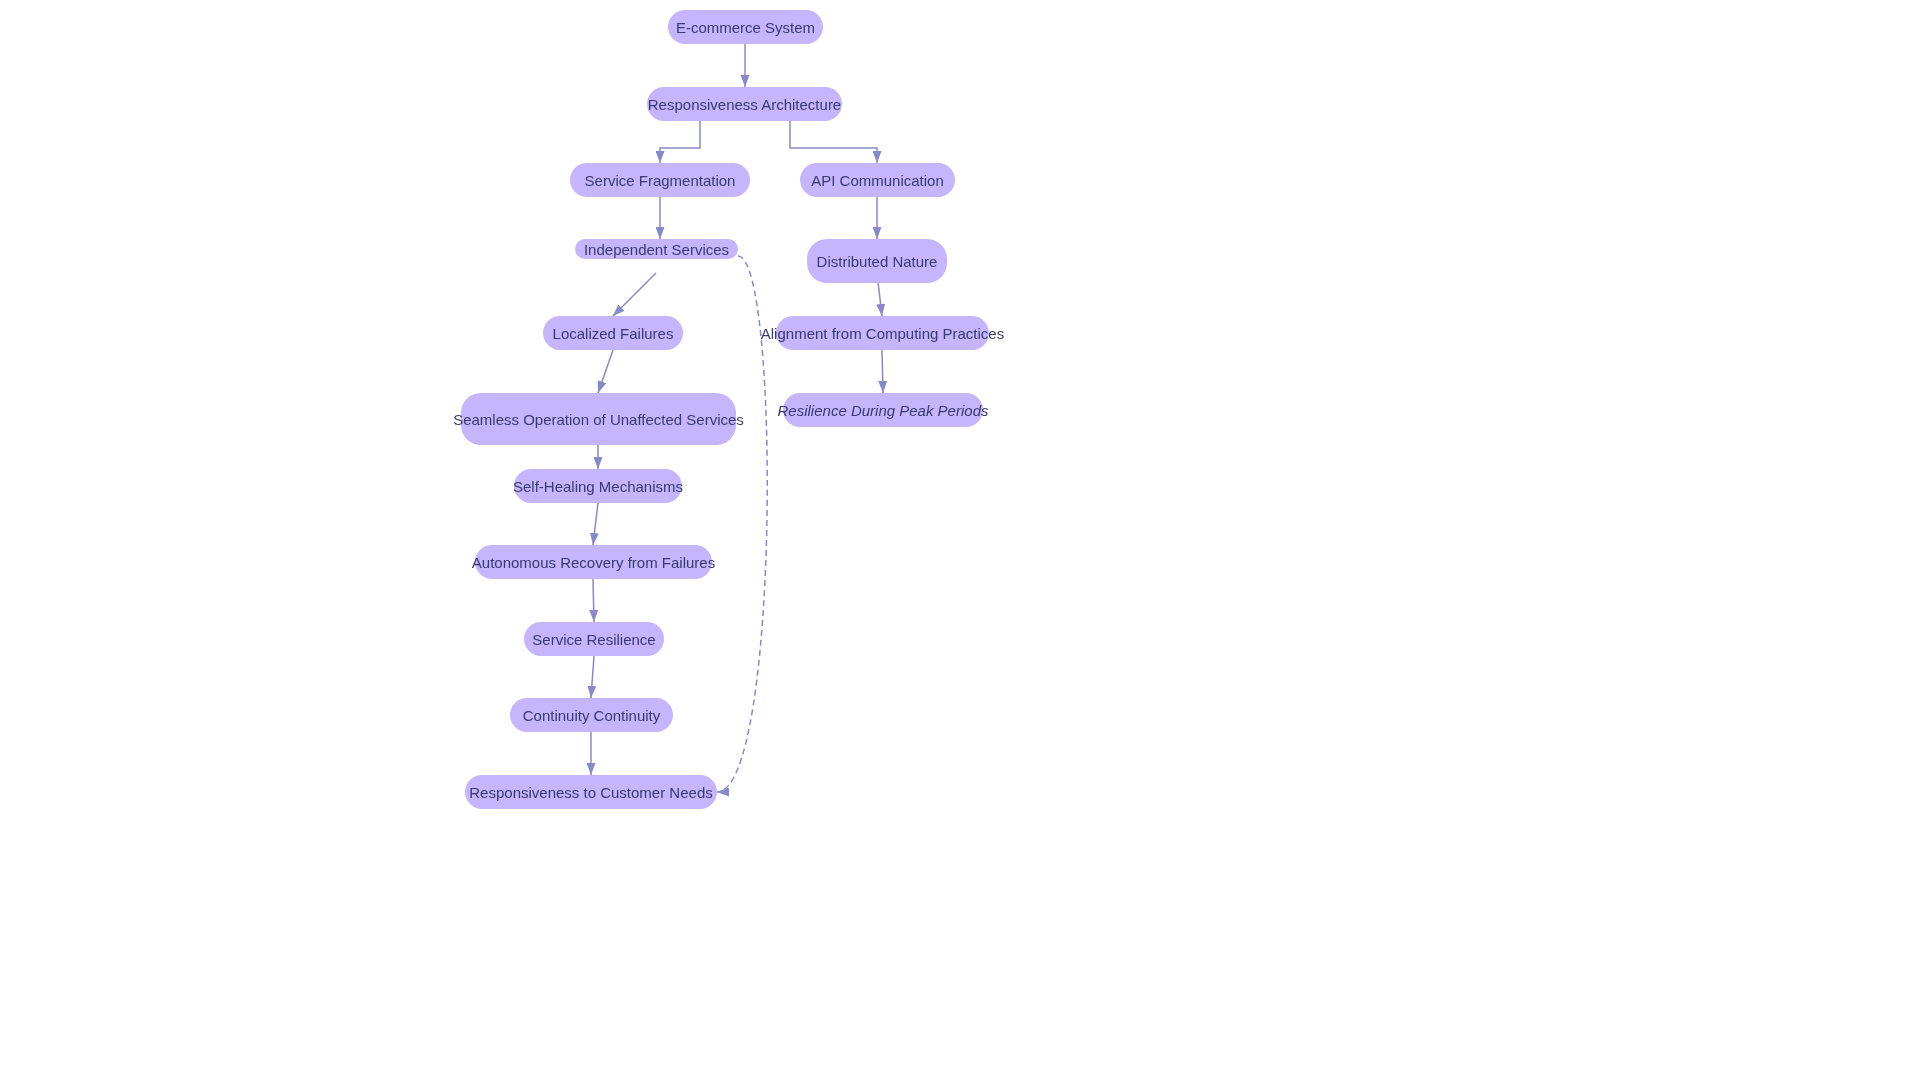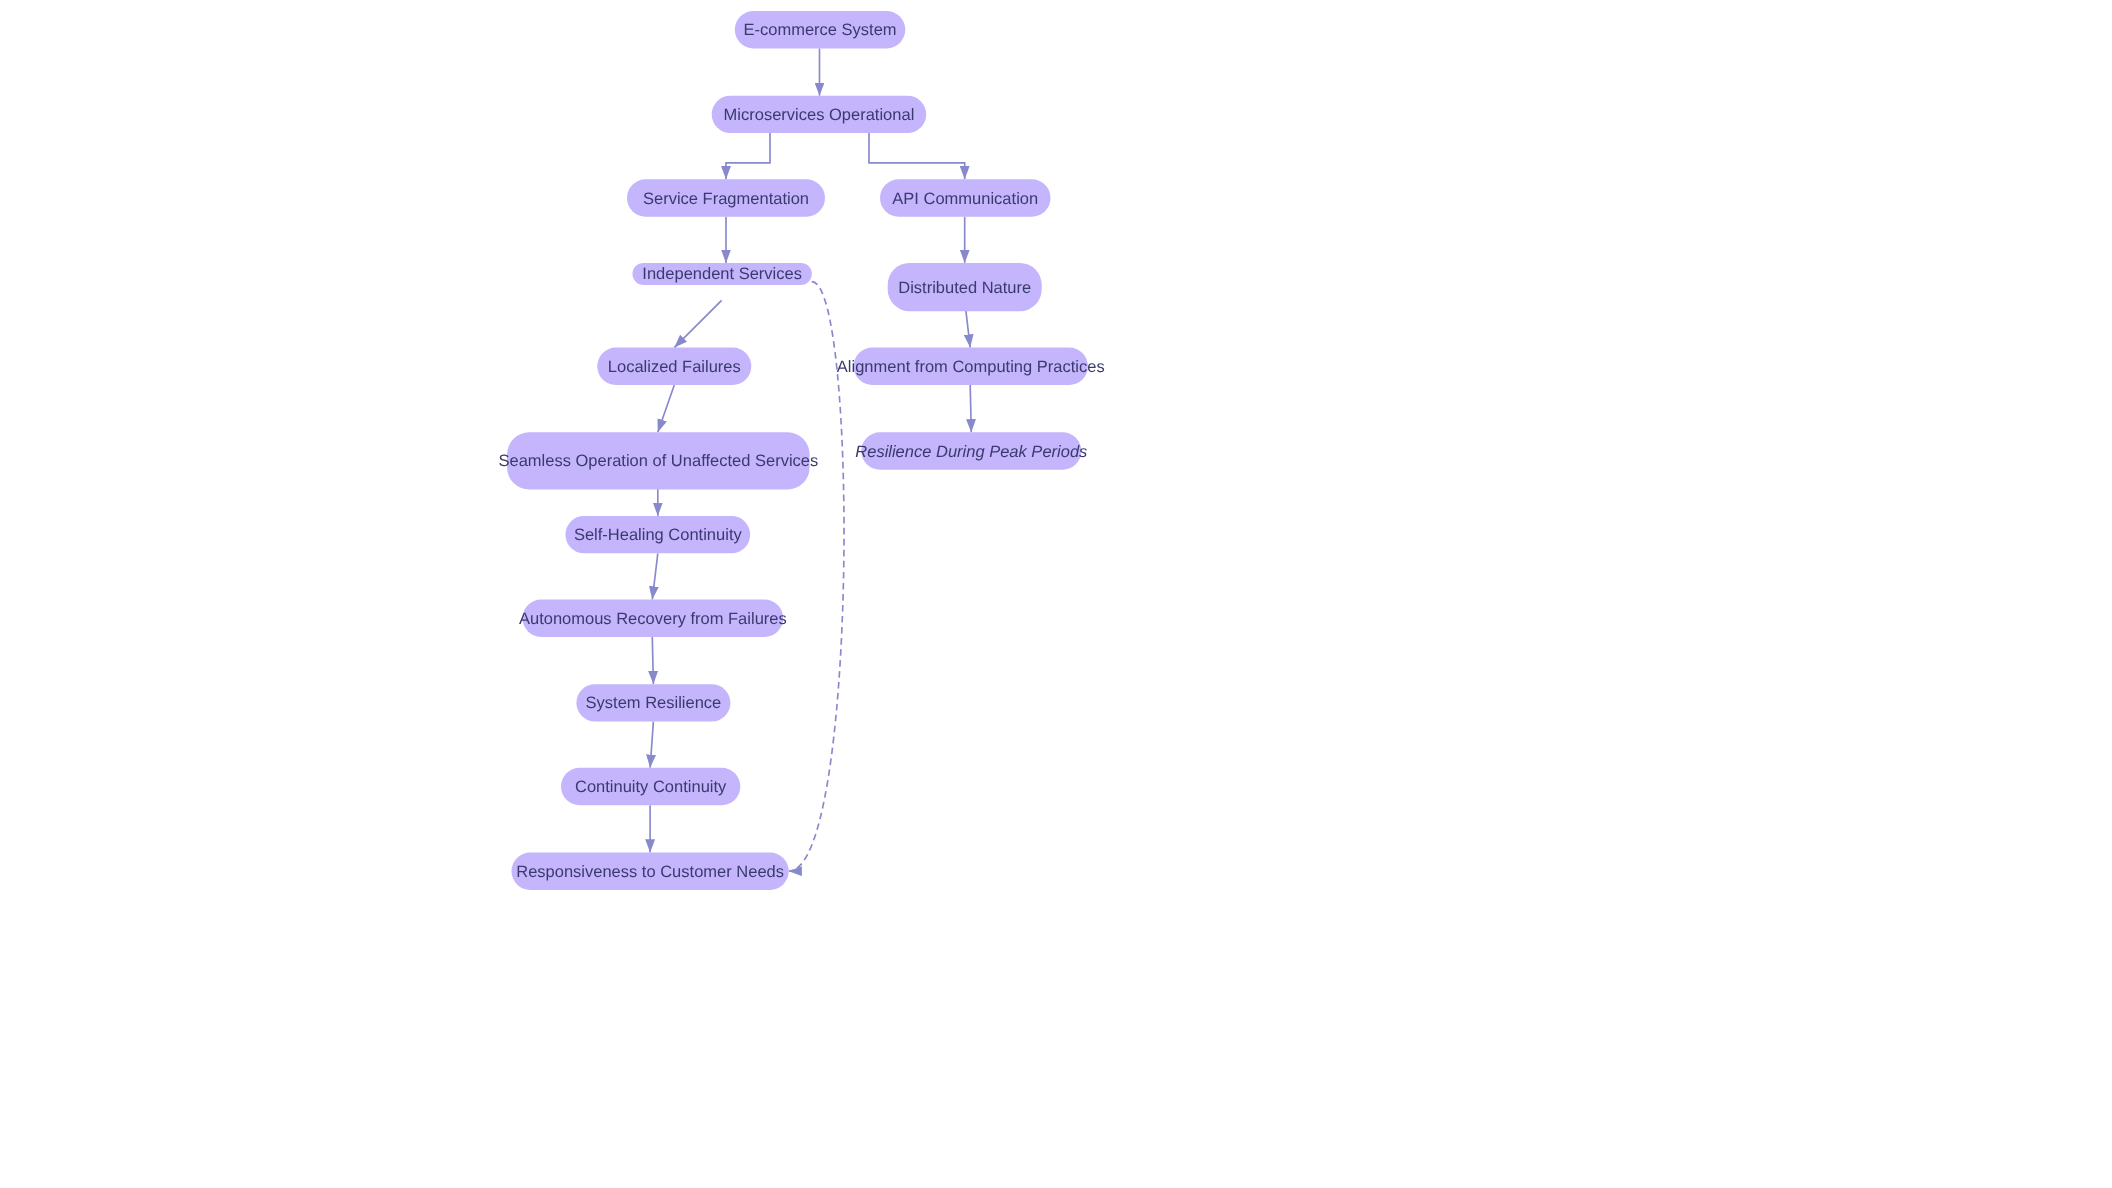--- a/index.html
+++ b/index.html
@@ -81,41 +81,41 @@
     <line x1="594" y1="656" x2="591" y2="698" stroke="#8888cc" stroke-width="1.5" marker-end="url(#arrowhead)"></line>
 
     <line x1="591" y1="732" x2="591" y2="775" stroke="#8888cc" stroke-width="1.5" marker-end="url(#arrowhead)"></line>
 
     <path d="M 738 256 C 780 256, 780 792, 717 792" stroke="#8888cc" stroke-width="1.5" fill="none" stroke-dasharray="6,4" marker-end="url(#arrowhead-dashed)"></path>
 
   </svg>
 
   <div class="node" style="left:668px; top:10px; width:155px; height:34px;">E-commerce System</div>
 
-  <div class="node" style="left:647px; top:87px; width:195px; height:34px;">Microservices Operational</div>
+  <div class="node" style="left:647px; top:87px; width:195px; height:34px;">Responsiveness Architecture</div>
 
   <div class="node" style="left:570px; top:163px; width:180px; height:34px;">Service Fragmentation</div>
 
   <div class="node" style="left:800px; top:163px; width:155px; height:34px;">API Communication</div>
 
   <div class="node" style="left:575px; top:239px; width:163px; height:20px;">Independent Services</div>
 
   <div class="node" style="left:807px; top:239px; width:140px; height:44px;">Distributed Nature</div>
 
   <div class="node" style="left:543px; top:316px; width:140px; height:34px;">Localized Failures</div>
 
   <div class="node" style="left:776px; top:316px; width:213px; height:34px;">Alignment from Computing Practices</div>
 
   <div class="node" style="left:461px; top:393px; width:275px; height:52px;">Seamless Operation of Unaffected Services</div>
 
   <div class="node" style="left:783px; top:393px; width:200px; height:34px;font-style:italic;">Resilience During Peak Periods</div>
 
-  <div class="node" style="left:514px; top:469px; width:168px; height:34px;">Self-Healing Continuity</div>
+  <div class="node" style="left:514px; top:469px; width:168px; height:34px;">Self-Healing Mechanisms</div>
 
   <div class="node" style="left:475px; top:545px; width:237px; height:34px;">Autonomous Recovery from Failures</div>
 
-  <div class="node" style="left:524px; top:622px; width:140px; height:34px;">System Resilience</div>
+  <div class="node" style="left:524px; top:622px; width:140px; height:34px;">Service Resilience</div>
 
   <div class="node" style="left:510px; top:698px; width:163px; height:34px;">Continuity Continuity</div>
 
   <div class="node" style="left:465px; top:775px; width:252px; height:34px;">Responsiveness to Customer Needs</div>
 
 </div>
 
 </body></html>

